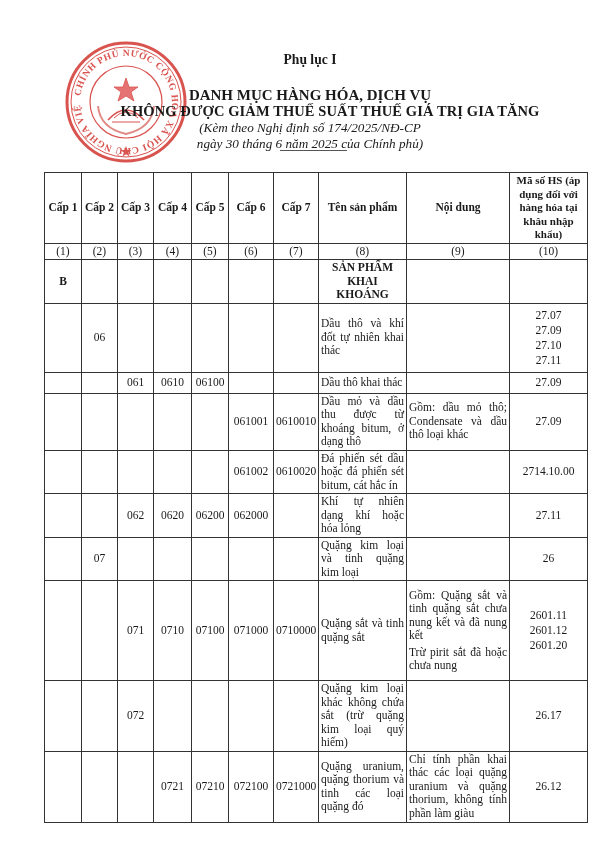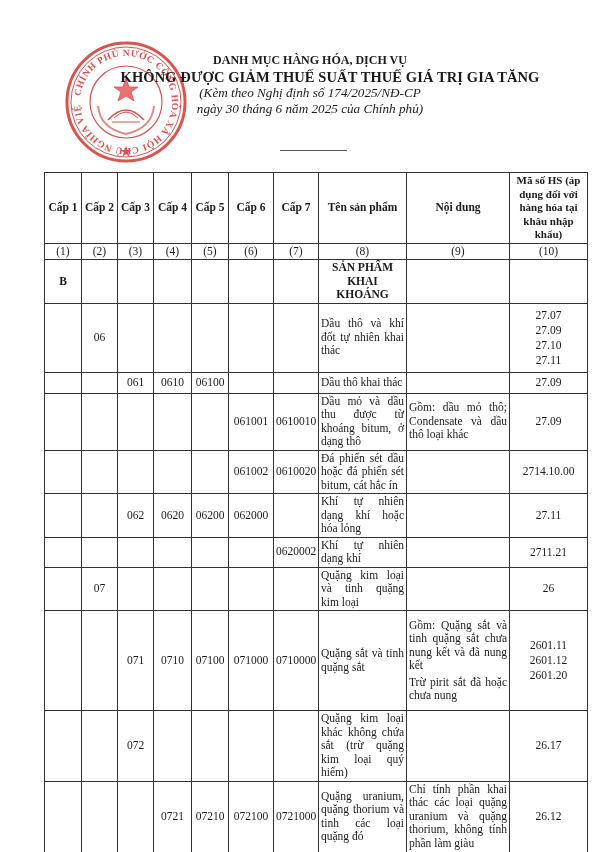--- a/index.html
+++ b/index.html
@@ -7,21 +7,21 @@
     width: 610px; height: 852px; position: relative; overflow: hidden;
     font-family: "Liberation Serif", "DejaVu Serif", serif; color: #1a1a1a;
   }
   .seal {
     position: absolute; left: 64px; top: 40px; width: 124px; height: 124px;
   }
   .header {
     position: absolute; left: 70px; top: 52px; width: 480px; text-align: center;
   }
   .h-line { font-size: 13.6px; line-height: 16.5px; font-weight: bold; }
-  .h-line.title1 { font-size: 12px; }
+  .h-line.title1 { font-size: 15px; margin-top: 18px; }
   .h-line.title2 { font-size: 14.5px; letter-spacing: 0.1px; padding-left: 40px; }
   .h-sub { font-size: 13.2px; line-height: 16px; font-style: italic; font-weight: normal; text-align: center; }
   .underline { position: absolute; left: 280px; top: 150px; width: 67px; height: 1px; background: #555; }
 
   table.main {
     position: absolute; left: 44px; top: 172px;
     border-collapse: collapse; table-layout: fixed;
     width: 543px;
     font-size: 11.5px; line-height: 13.5px;
   }
@@ -53,20 +53,21 @@
     <textPath href="#sealArc" startOffset="2%">CHÍNH PHỦ NƯỚC CỘNG HÒA XÃ HỘI CHỦ NGHĨA VIỆT NAM</textPath>
   </text>
   <polygon points="62,38 65,47 74,47 67,52 70,61 62,56 54,61 57,52 50,47 59,47" fill="#e57373" stroke="#d9534f" stroke-width="0.8"></polygon>
   <path d="M44 80 Q62 60 80 80" fill="none" stroke="#d9534f" stroke-width="1.5"></path>
   <path d="M48 82 L76 82 M50 78 Q62 66 74 78" fill="none" stroke="#d9534f" stroke-width="1"></path>
   <path d="M34 66 Q36 88 62 94 Q88 88 90 66" fill="none" stroke="#e08a85" stroke-width="2"></path>
   <polygon points="62,106 63.5,110 67.5,110 64.2,112.5 65.5,116.5 62,114 58.5,116.5 59.8,112.5 56.5,110 60.5,110" fill="#d9534f"></polygon>
 </svg>
 
 <div class="header">
+  <div class="h-line">Phụ lục I</div>
   <div class="h-line title1">DANH MỤC HÀNG HÓA, DỊCH VỤ</div>
   <div class="h-line title2">KHÔNG ĐƯỢC GIẢM THUẾ SUẤT THUẾ GIÁ TRỊ GIA TĂNG</div>
   <div class="h-sub">(Kèm theo Nghị định số 174/2025/NĐ-CP</div>
   <div class="h-sub">ngày 30 tháng 6 năm 2025 của Chính phủ)</div>
 </div>
 <div class="underline"></div>
 
 <table class="main">
   <colgroup>
     <col style="width:37px">
@@ -197,36 +198,20 @@
         <td class="c">062000</td>
         <td class="c"></td>
         <td class="name">Khí tự nhiên dạng khí hoặc hóa lỏng</td>
         <td class="content">
           <span class="para"></span>
         </td>
         <td class="hs">
           <span class="hs-line">27.11</span>
         </td>
       </tr>
-      <tr style="height: 29px;">
-        <td class="c"></td>
-        <td class="c"></td>
-        <td class="c"></td>
-        <td class="c"></td>
-        <td class="c"></td>
-        <td class="c"></td>
-        <td class="c">0620002</td>
-        <td class="name">Khí tự nhiên dạng khí</td>
-        <td class="content">
-          <span class="para"></span>
-        </td>
-        <td class="hs">
-          <span class="hs-line">2711.21</span>
-        </td>
-      </tr>
       <tr style="height: 42px;">
         <td class="c"></td>
         <td class="c">07</td>
         <td class="c"></td>
         <td class="c"></td>
         <td class="c"></td>
         <td class="c"></td>
         <td class="c"></td>
         <td class="name">Quặng kim loại và tinh quặng kim loại</td>
         <td class="content">

